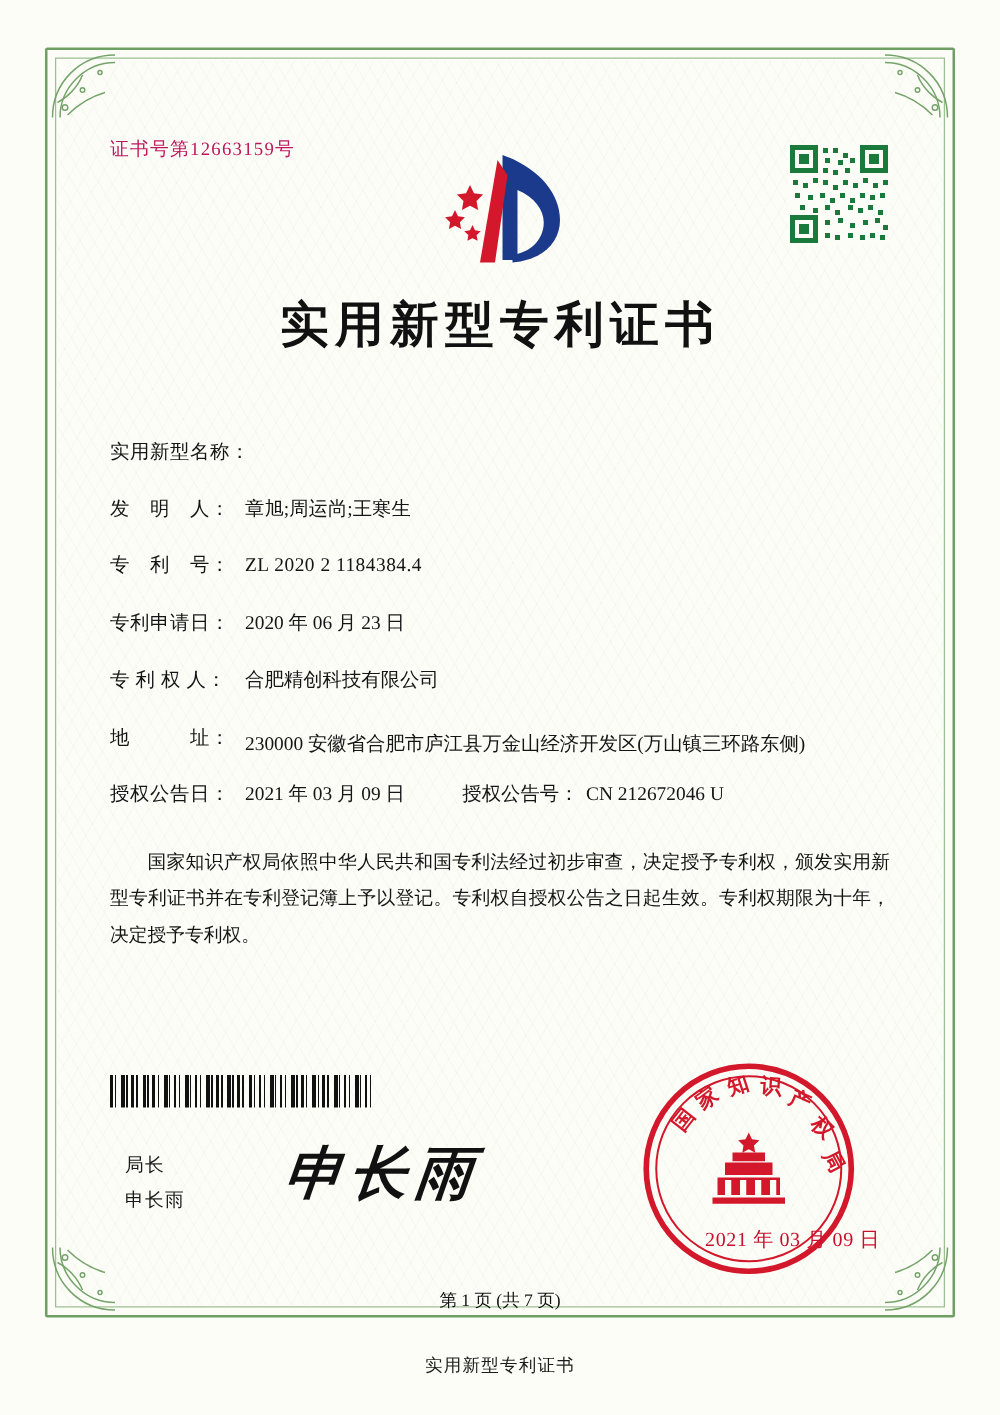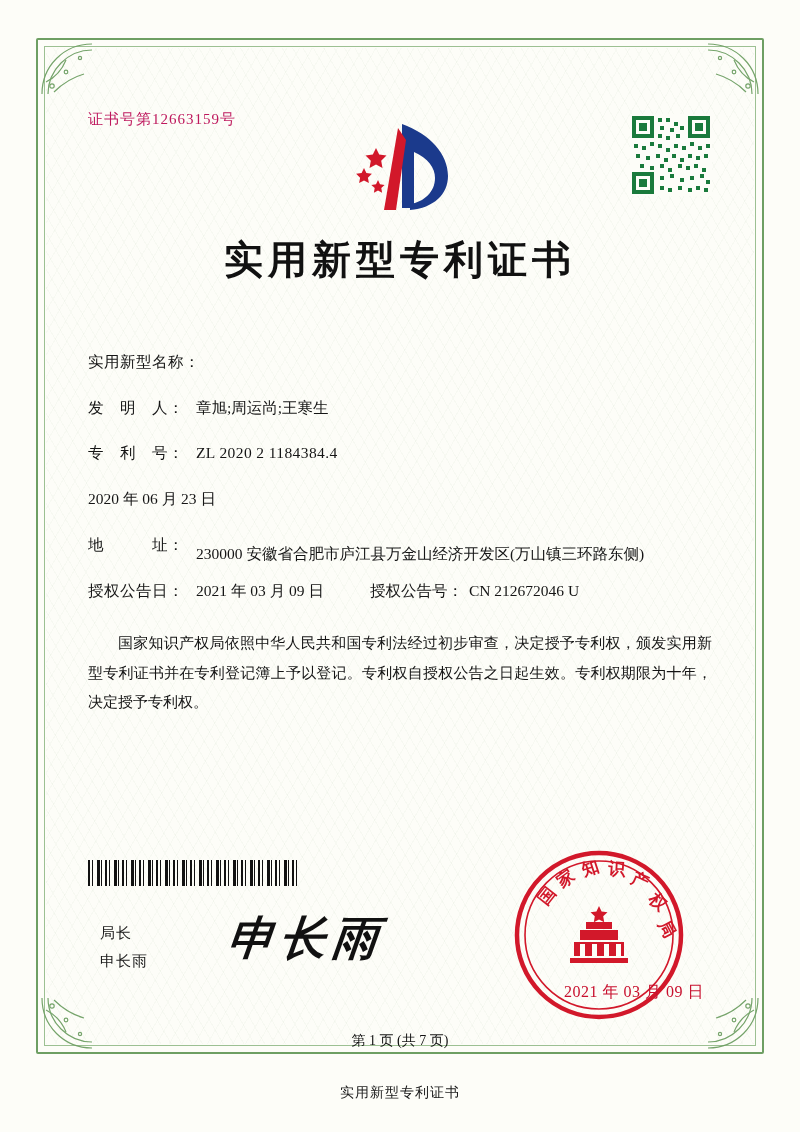--- a/index.html
+++ b/index.html
@@ -105,21 +105,21 @@
     font-family: "DejaVu Sans", sans-serif;
     color: #111;
   }
 
   .fields {
     margin-top: 52px;
     font-size: 15.5px;
     line-height: 2.95;
     color: #151515;
   }
-  .row { display: flex; align-items: flex-end; }
+  .row { display: flex; align-items: flex-start; }
   .lbl {
     width: 108px;
     flex: none;
     letter-spacing: 0.5px;
     white-space: nowrap;
   }
   .val { flex: 1; }
   .val.mono { font-family: "Liberation Serif", serif; letter-spacing: .4px; }
   .row.addr .val { line-height: 1.75; padding-top: 14px; }
 
@@ -365,23 +365,28 @@
         <div class="lbl">发　明　人：</div>
         <div class="val">章旭;周运尚;王寒生</div>
       </div>
 
       <div class="row">
         <div class="lbl">专　利　号：</div>
         <div class="val mono">ZL 2020 2 1184384.4</div>
       </div>
 
       <div class="row">
+        <div class="lbl">专利申请日：</div>
         <div class="val">2020 年 06 月 23 日</div>
       </div>
 
+      <div class="row">
+        <div class="lbl">专 利 权 人：</div>
+        <div class="val">合肥精创科技有限公司</div>
+      </div>
 
       <div class="row addr">
         <div class="lbl">地　　　址：</div>
         <div class="val">230000  安徽省合肥市庐江县万金山经济开发区(万山镇三环路东侧)</div>
       </div>
 
       <div class="row dual">
         <div class="lbl">授权公告日：</div>
         <div>2021 年 03 月 09 日</div>
         <div class="seg2">授权公告号：</div>

